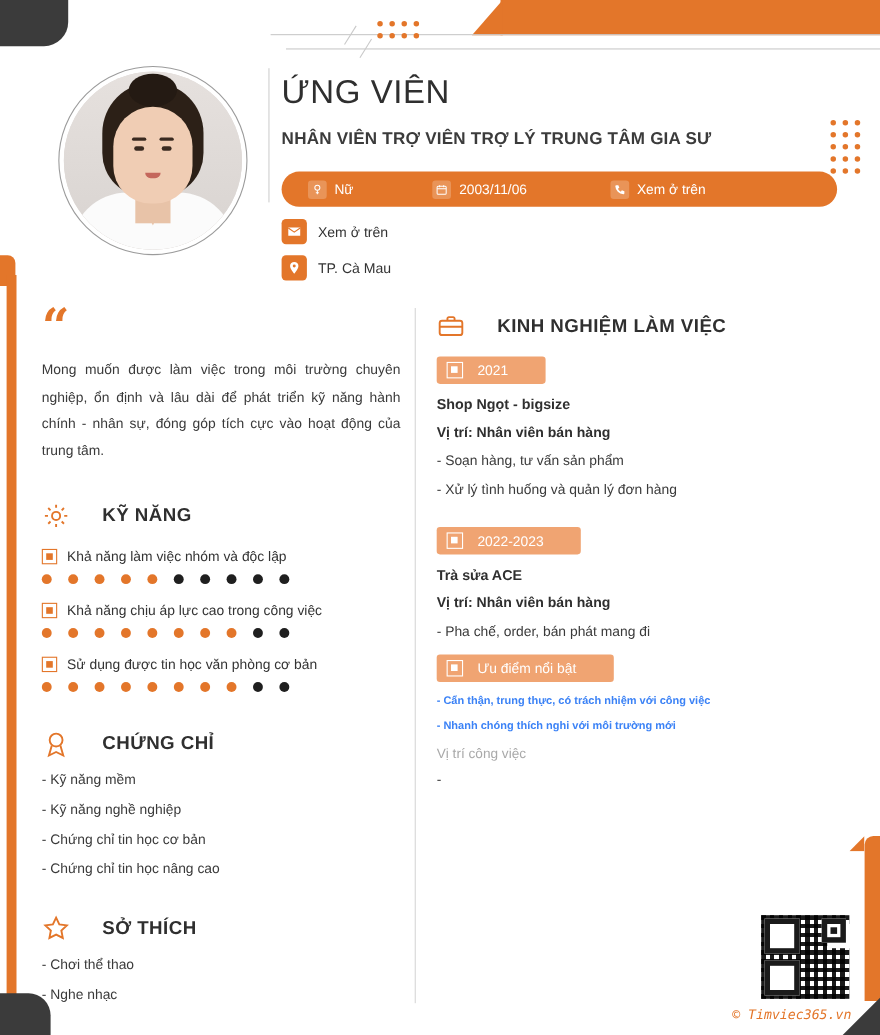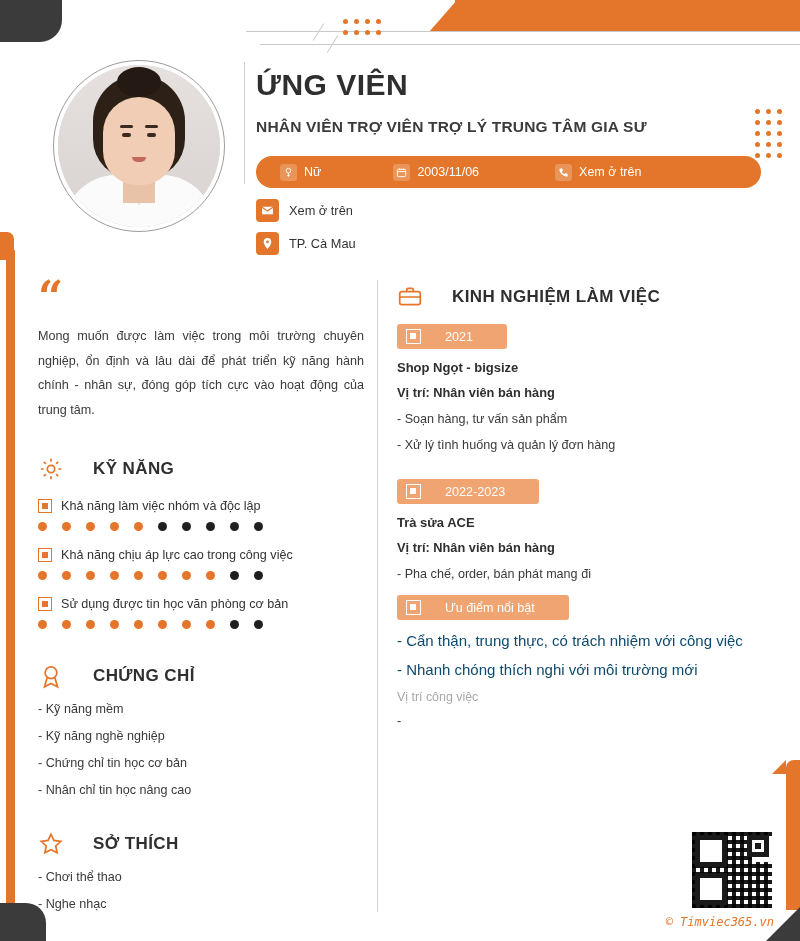--- a/index.html
+++ b/index.html
@@ -133,21 +133,21 @@
     position: absolute; left: 50%; bottom: 22px; transform: translateX(-50%);
     width: 0; height: 0; border-style: solid; border-width: 30px 14px 0 14px;
     border-color: #e8c3a8 transparent transparent transparent;
   }
 
   .hdr-divider {
     position: absolute; left: 244px; top: 18px; width: 1px; height: 122px; background: #cfcfcf;
   }
   .name {
     position: absolute; left: 256px; top: 24px;
-    font-size: 30px; font-weight: bold; color: #2f2f2f; letter-spacing: .5px;
+    font-size: 30px; font-weight: normal; color: #2f2f2f; letter-spacing: .5px;
   }
   .role {
     position: absolute; left: 256px; top: 74px;
     font-size: 15.5px; font-weight: bold; color: #3b3b3b; letter-spacing: .2px;
   }
 
   .info-bar {
     position: absolute; left: 256px; top: 112px; width: 505px; height: 32px;
     background: #e3762a; border-radius: 16px;
     display: flex; align-items: center; color: #fff; font-size: 12.5px;
@@ -202,34 +202,34 @@
   .dots { margin: 9px 0 0 0; display: flex; gap: 15px; }
   .dots i { width: 9px; height: 9px; border-radius: 50%; display: block; }
   .dots i.on { background: #e3762a; }
   .dots i.dk { background: #1f1f1f; }
 
   .list-item { font-size: 12.6px; color: #3a3a3a; margin-top: 13px; }
 
   
   .exp-block { margin-top: 14px; }
   .chip {
-    display: inline-flex; align-items: center; gap: 24px;
+    display: inline-flex; align-items: center; gap: 13px;
     background: #f0a472; color: #fff; font-size: 12.6px;
     padding: 5px 34px 5px 9px; border-radius: 3px;
   }
   .chip .csq {
     width: 15px; height: 15px; border: 1.3px solid #fff; position: relative;
   }
   .chip .csq:after {
     content: ""; position: absolute; left: 3.3px; top: 3.3px; width: 6px; height: 6px; background: #fff;
   }
   .exp-company { font-size: 13px; font-weight: bold; color: #2f2f2f; margin-top: 11px; }
   .exp-pos { font-size: 12.8px; font-weight: bold; color: #2f2f2f; margin-top: 10px; }
   .exp-task { font-size: 12.6px; color: #3a3a3a; margin-top: 12px; }
-  .strong-task { font-size: 15px; color: #0c4a6e; font-weight: normal; margin-top: 12px; }
+  .strong-task { font-size: 10px; color: #3b82f6; font-weight: bold; margin-top: 12px; }
   .muted { color: #a9a9a9; font-size: 12.4px; margin-top: 12px; }
   .dash { font-size: 12.6px; color: #3a3a3a; margin-top: 10px; }
 
   
   .qr {
     position: absolute; left: 692px; top: 832px; width: 80px; height: 76px;
     background:
       repeating-linear-gradient(90deg, #1a1a1a 0 4px, #fff 4px 8px),
       repeating-linear-gradient(0deg, #1a1a1a 0 4px, #fff 4px 8px);
     background-blend-mode: multiply;
@@ -456,21 +456,21 @@
           <svg viewBox="0 0 24 24">
               <circle cx="12" cy="9" r="5.4"></circle>
               <path d="M8.4 13.6L6 22l6-3 6 3-2.4-8.4"></path>
             </svg>
         </span>
         <span class="sec-title">CHỨNG CHỈ</span>
       </div>
       <div class="list-item">- Kỹ năng mềm</div>
       <div class="list-item">- Kỹ năng nghề nghiệp</div>
       <div class="list-item">- Chứng chỉ tin học cơ bản</div>
-      <div class="list-item">- Nhân chỉ tin học nâng cao</div>
+      <div class="list-item">- Chứng chỉ tin học nâng cao</div>
 
       <div class="sec-head">
         <span class="gicon">
           <svg viewBox="0 0 24 24">
               <path d="M12 3l2.7 5.7 6.3.8-4.6 4.3 1.2 6.2L12 17.2 6.4 20l1.2-6.2L3 9.5l6.3-.8z"></path>
             </svg>
         </span>
         <span class="sec-title">SỞ THÍCH</span>
       </div>
       <div class="list-item">- Chơi thể thao</div>

